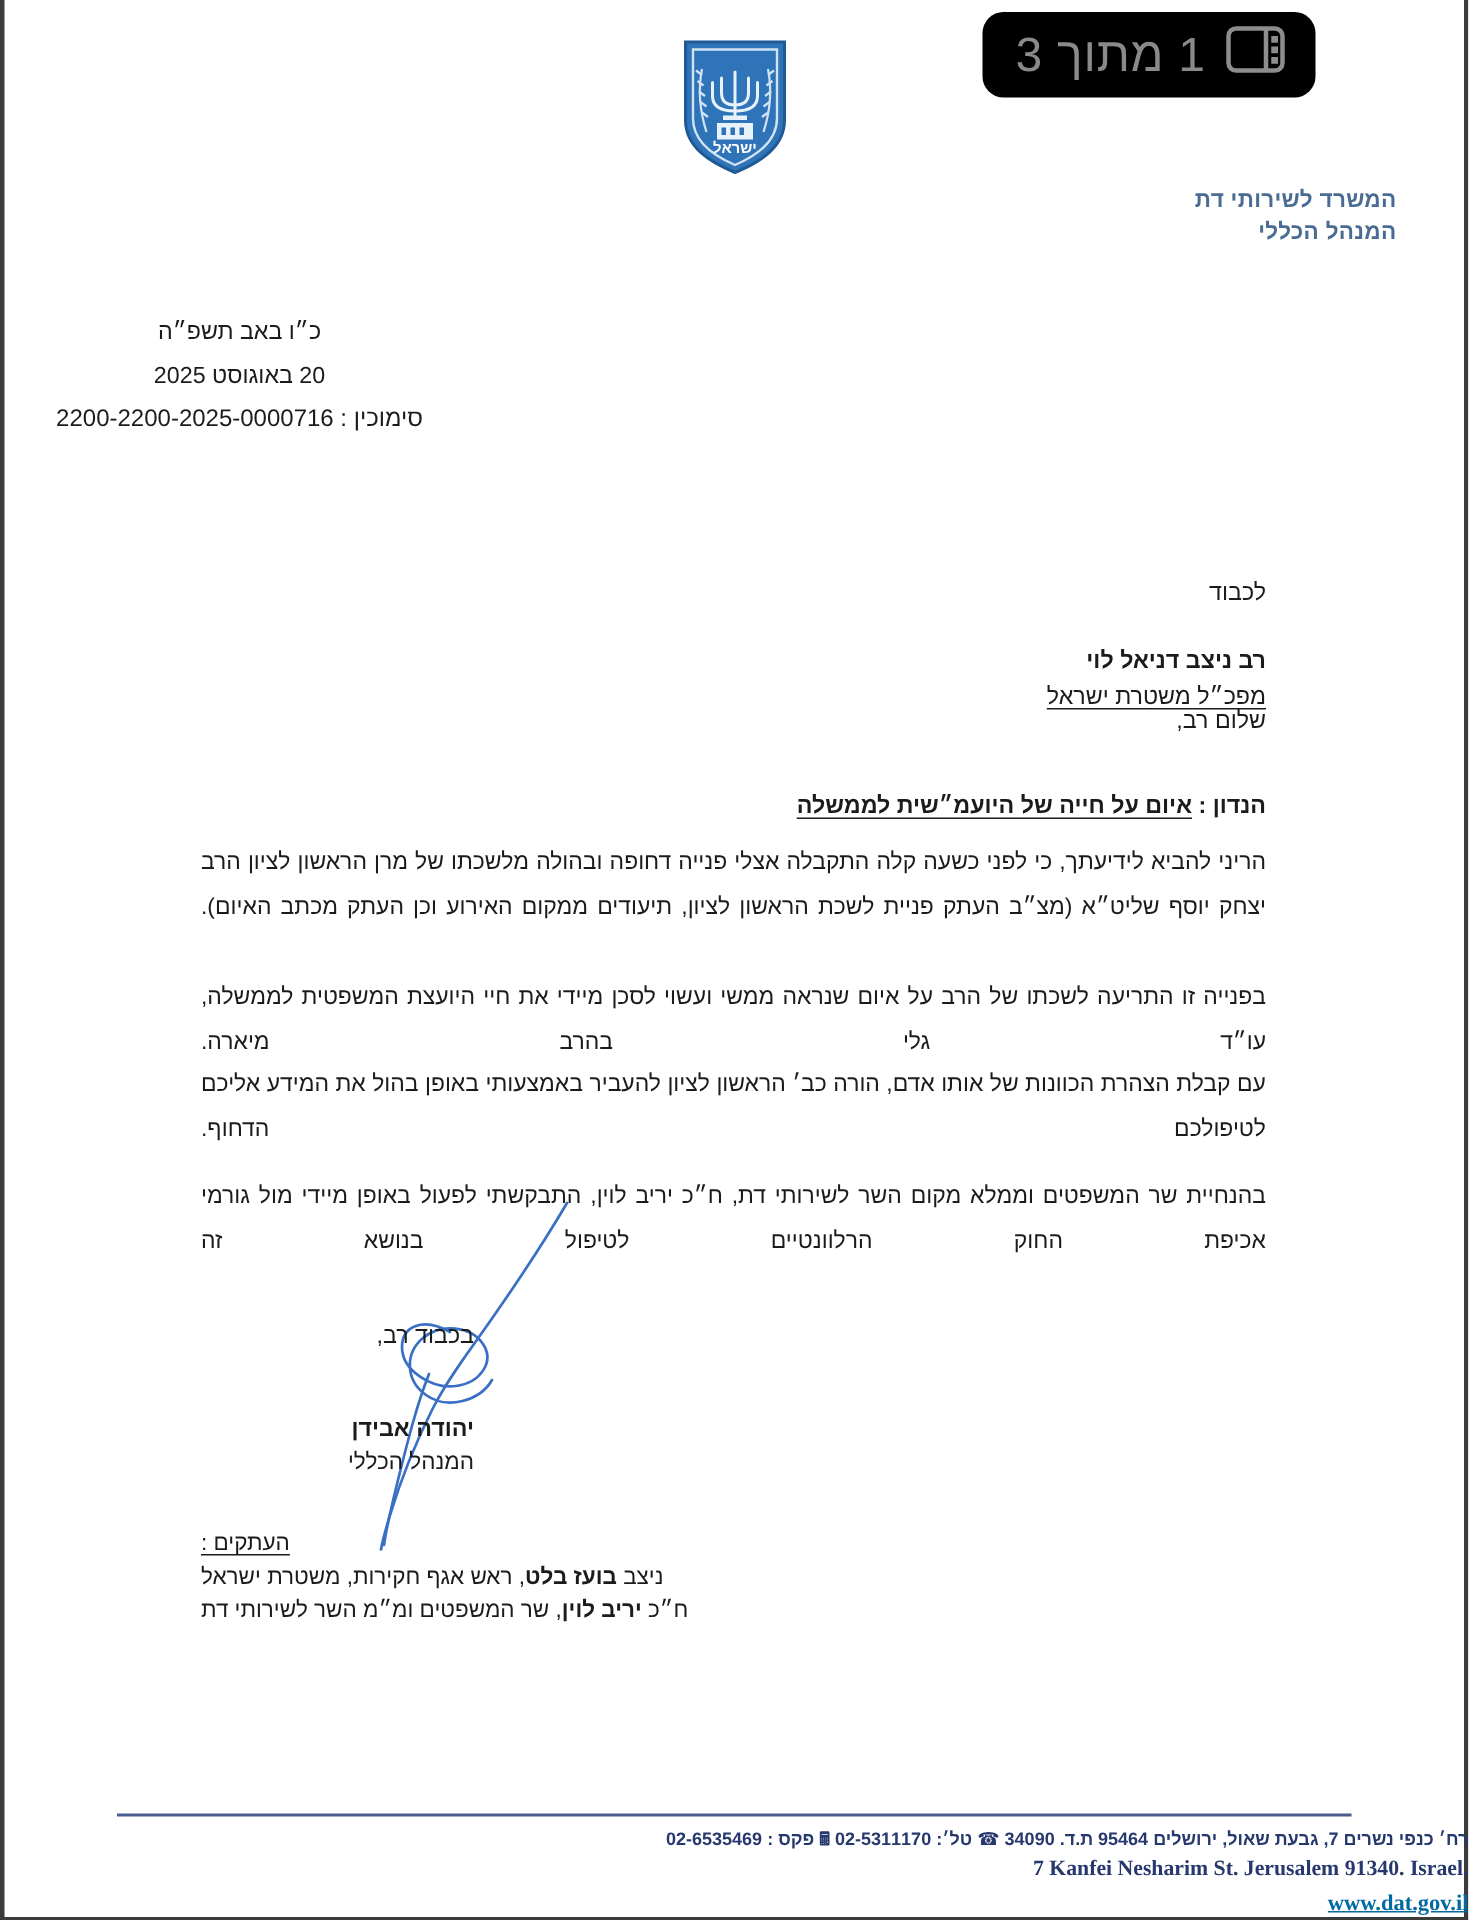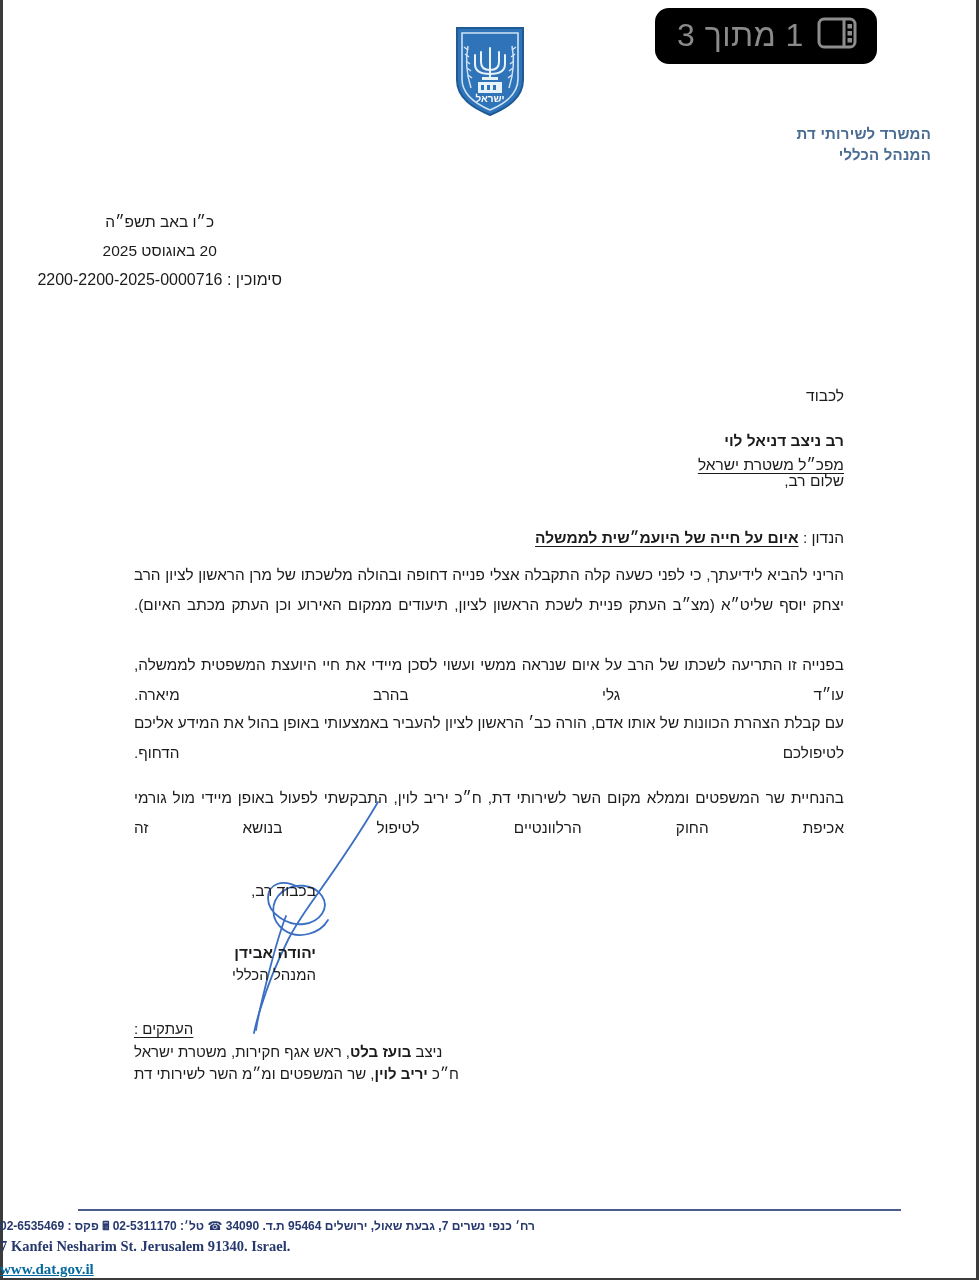--- a/index.html
+++ b/index.html
@@ -119,21 +119,21 @@
     font-size: 15.5px;
   }
 
   .subject {
     position: absolute;
     top: 529px;
     right: 135px;
     font-size: 15.5px;
     white-space: nowrap;
   }
-  .subject .subject-label { font-weight: normal; }
+  .subject .subject-label { font-weight: bold; }
   .subject .subject-text {
     font-weight: bold;
     text-decoration: underline;
     text-underline-offset: 3px;
   }
 
   .para {
     position: absolute;
     right: 135px;
     width: 710px;
@@ -195,21 +195,21 @@
     width: 823px;
     height: 2px;
     background: #2c3f7a;
     opacity: 0.85;
   }
   .footer {
     position: absolute;
     top: 1217px;
     left: 0;
     width: 979px;
-    text-align: left;
+    text-align: right;
     color: #26386d;
   }
   .footer-he {
     font-size: 12px;
     font-weight: bold;
     direction: rtl;
     line-height: 1.5;
     white-space: nowrap;
   }
   .footer-he .glyph {

